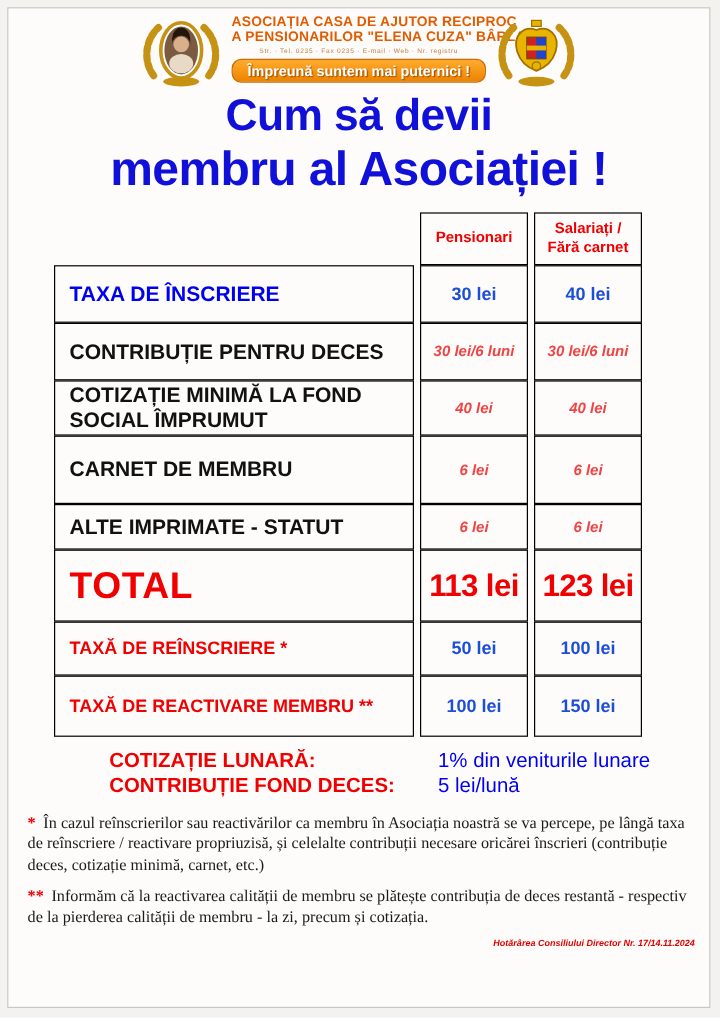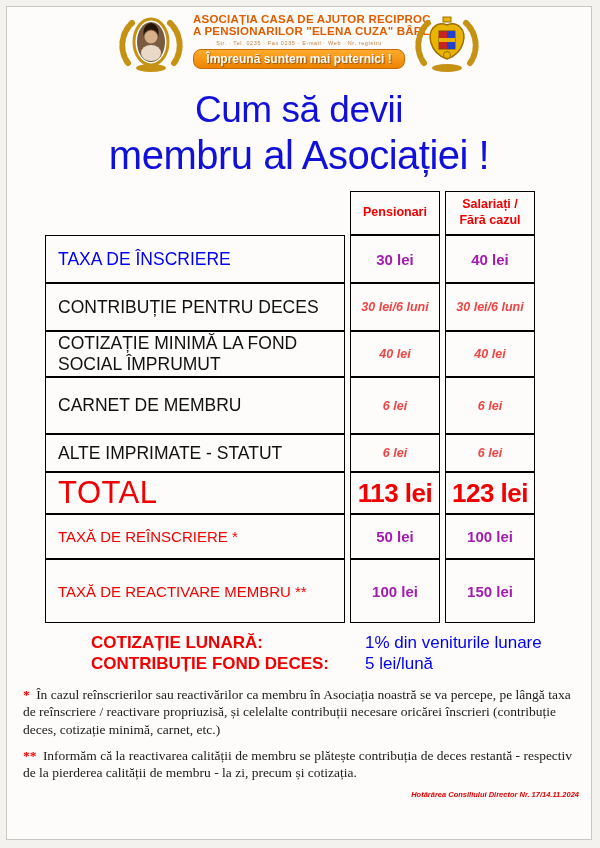--- a/index.html
+++ b/index.html
@@ -29,43 +29,43 @@
   .slogan-banner{
     margin:3px auto 0 auto;display:inline-block;
     background:linear-gradient(#ffab2e,#ee8300);
     border:1px solid #c76a00;border-radius:8px;
     color:#fff;font-weight:bold;font-size:12px;line-height:16px;
     padding:1px 12px;text-shadow:1px 1px 1px #9a4e00;
     white-space:nowrap;
   }
 
   
-  .title{ text-align:center;margin-top:14px;color:#1010d8;font-weight:400;letter-spacing:-.5px;}
+  .title{ text-align:center;color:#1010d8;font-weight:700;letter-spacing:-.5px;}
   .title-line1{font-size:37px;line-height:42px;}
   .title-line2{font-size:40px;line-height:48px;}
 
   
   table.fee-table{border-collapse:separate;border-spacing:5px 0;margin:12px 0 0 33px;}
   .fee-table td{border:1.5px solid #000;vertical-align:middle;box-sizing:border-box;}
   td.hdr-empty{border:none;width:300px;}
   td.hdr{
     height:44px;width:90px;text-align:center;
     color:#f00000;font-weight:bold;font-size:12.5px;line-height:1.25;
   }
-  td.lbl{width:300px;padding-left:12px;font-weight:normal;}
+  td.lbl{width:300px;padding-left:12px;font-weight:bold;}
   td.val{width:90px;text-align:center;font-weight:bold;padding:0 2px;}
   .c-bluelbl{color:#0000f0;font-size:17.5px;}
   .c-black{color:#111;font-size:17.5px;}
-  .c-green{color:#a21caf;font-size:15px;}
+  .c-green{color:#1d4ed8;font-size:15px;}
   .c-bluev{color:#ef4444;font-size:12.5px;font-style:italic;}
   .c-totallbl{color:#f00000;font-size:31px;letter-spacing:.5px;}
   .c-totalval{color:#f00000;font-size:26px;letter-spacing:-.5px;}
   .c-redlbl{color:#f00000;font-size:15px;}
   tr.h48 td{height:48px;} tr.h46 td{height:38px;} tr.h44 td{height:57px;margin-left:48px;}
-  tr.h45 td{height:45px;} tr.h49 td{height:42px;} tr.h51 td{height:64px;}
+  tr.h45 td{height:45px;} tr.h49 td{height:60px;} tr.h51 td{height:51px;}
 
   
   .extra{margin:9px 0 0 84px;}
   .extra-row{display:flex;}
   .extra-label{width:274px;color:#f00000;font-weight:bold;font-size:17px;line-height:21px;}
   .extra-value{color:#0000f0;font-weight:normal;font-size:17px;line-height:21px;}
 
   
   .footnotes{margin:12px 16px 0 16px;font-family:"Liberation Serif",serif;
     font-size:13.5px;line-height:1.28;color:#1a1a1a;}
@@ -123,21 +123,21 @@
     <div class="title-line2">membru al Asociației !</div>
   </div>
 
   <table class="fee-table">
     <tbody>
         <tr>
       <td class="hdr-empty"></td>
       <td class="hdr">Pensionari</td>
       <td class="hdr">
         <div>Salariați /</div>
-        <div>Fără cazul</div>
+        <div>Fără carnet</div>
       </td>
     </tr>
     <tr class="h48">
       <td class="lbl c-bluelbl">TAXA DE ÎNSCRIERE</td>
       <td class="val c-green">30 lei</td>
       <td class="val c-green">40 lei</td>
     </tr>
     <tr class="h48">
       <td class="lbl c-black">CONTRIBUȚIE PENTRU DECES</td>
       <td class="val c-bluev">30 lei/6 luni</td>

